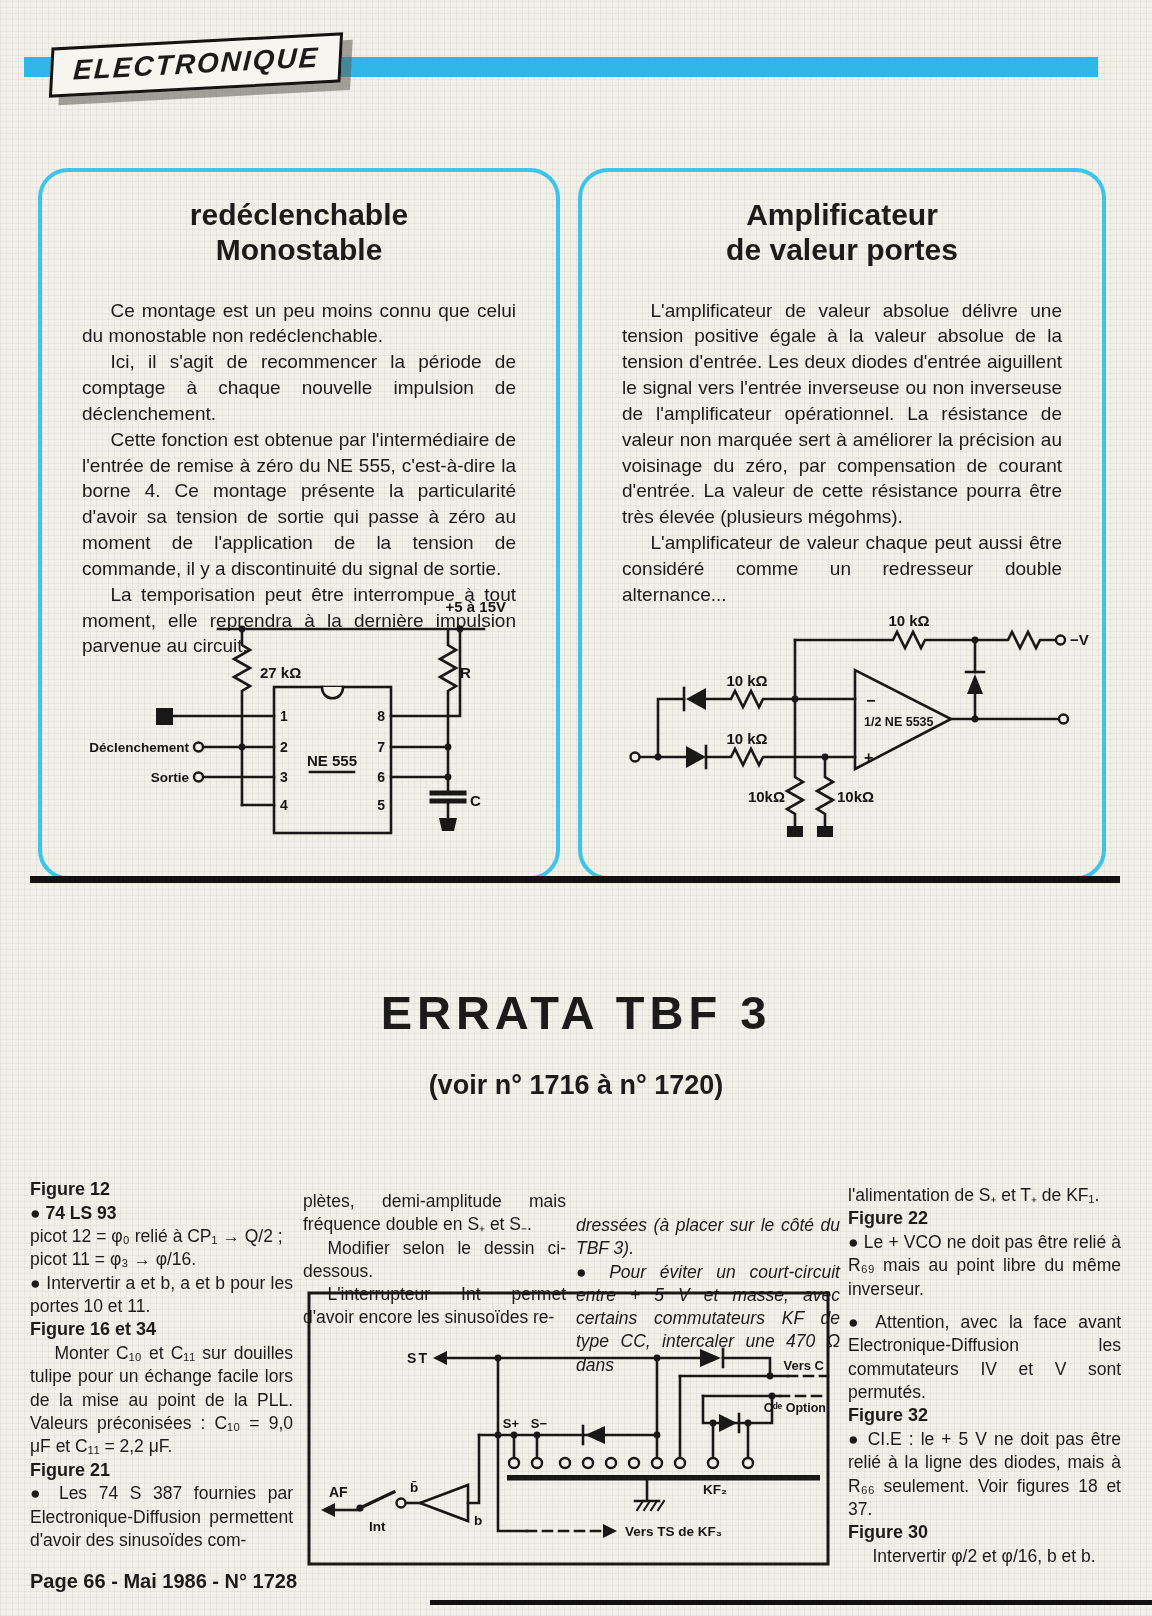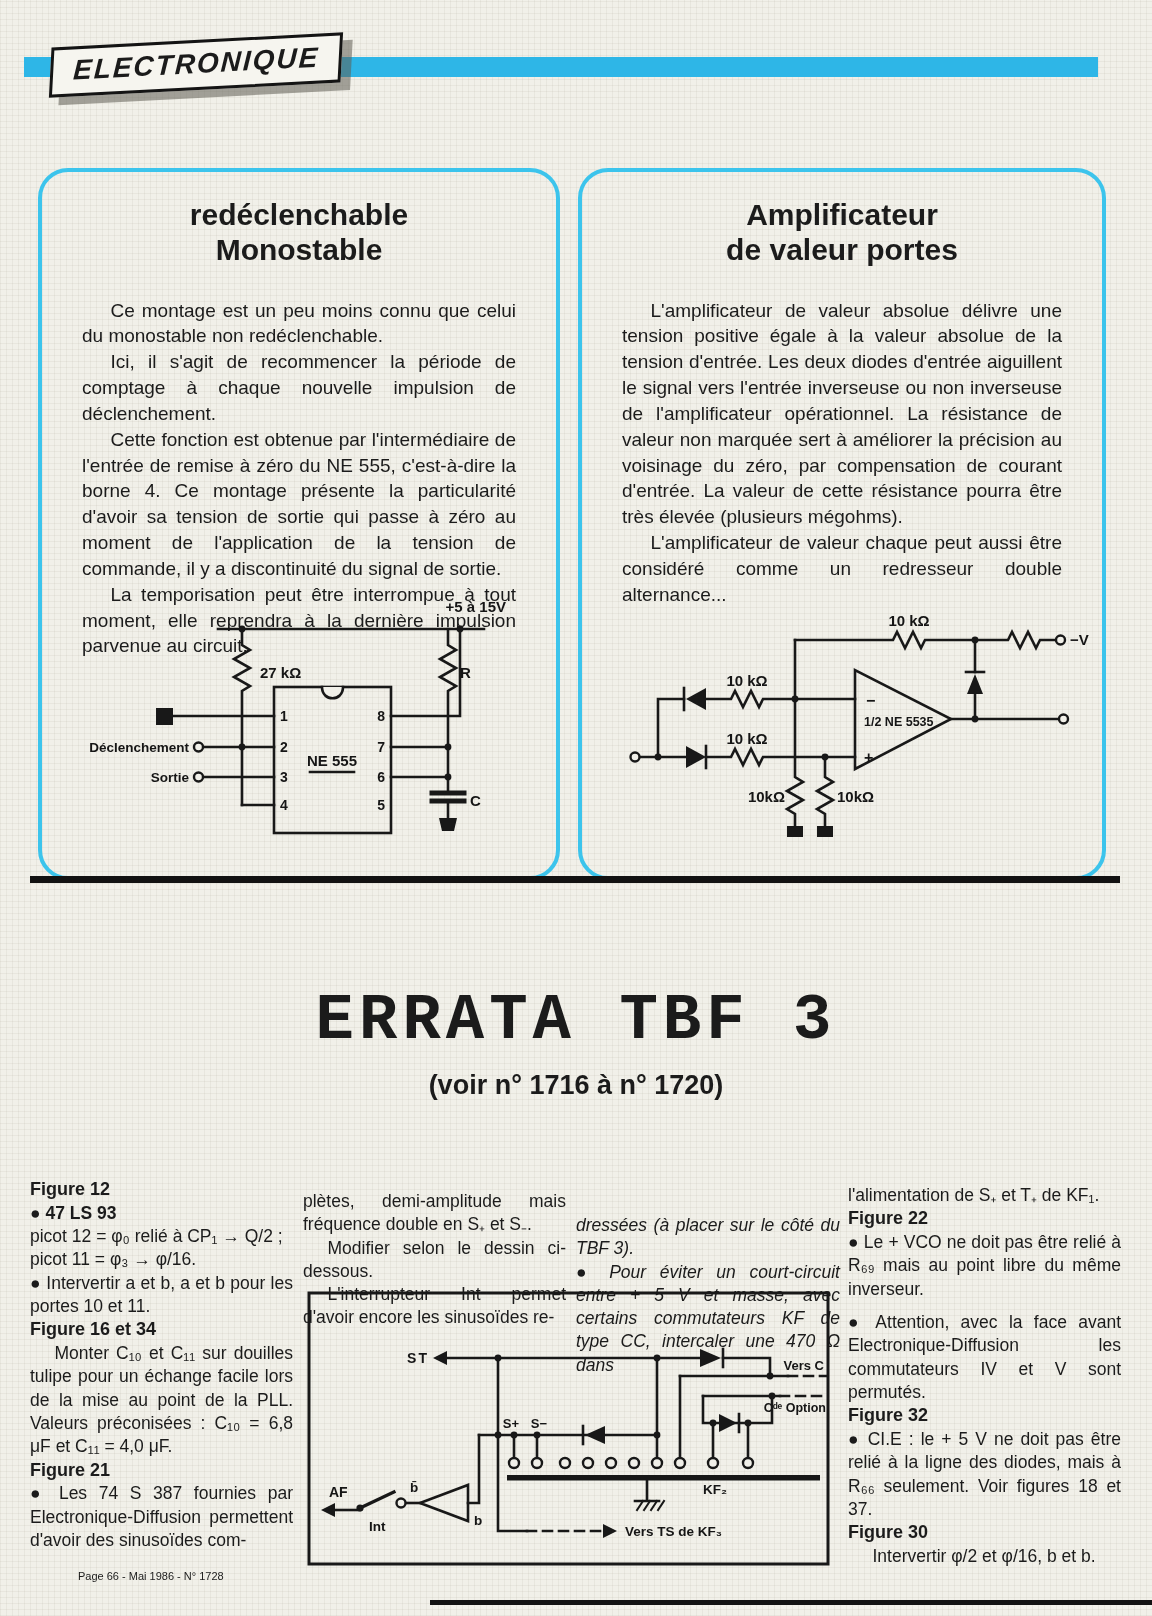--- a/index.html
+++ b/index.html
@@ -23,36 +23,36 @@
   .box-right{left:578px;width:520px;}
   .box h2{margin:26px 10px 0;text-align:center;font-size:30px;line-height:1.16;font-weight:bold;}
   .box h2 span{display:block;}
   .body{margin:30px 40px 0;font-size:19px;line-height:1.36;text-align:justify;}
   .body p{margin:0;text-indent:1.5em;}
   .circ{position:absolute;}
   .left-circuit{left:4px;top:418px;}
   .right-circuit{left:26px;top:430px;}
   .rule{position:absolute;left:30px;top:876px;width:1090px;height:7px;background:#121212;}
   .errata-title{position:absolute;left:0;top:985px;width:100%;margin:0;text-align:center;
-    font-size:64px;font-weight:800;letter-spacing:5px;font-family:Liberation Mono, monospace;}
+    font-size:47px;font-weight:800;letter-spacing:5px;}
   .errata-sub{position:absolute;left:0;top:1070px;width:100%;margin:0;text-align:center;
     font-size:27px;font-weight:bold;}
   .col{position:absolute;font-size:17.5px;line-height:1.33;text-align:justify;}
   .col p{margin:0;}
   .col .ind{text-indent:1.4em;}
   .col .gap{margin-top:10px;}
   .fig-head{font-weight:bold;font-size:18px;margin:16px 0 2px;text-align:left;}
   .fig-head.first{margin-top:0;}
   .bold-line{font-weight:bold;}
   .col1{left:30px;top:1178px;width:263px;}
   .col2{left:303px;top:1190px;width:263px;}
   .col3{left:576px;top:1214px;width:264px;font-style:italic;}
   .col4{left:848px;top:1184px;width:273px;}
   .diagram{position:absolute;left:307px;top:1291px;}
-  .footer{position:absolute;left:30px;top:1570px;font-size:11px;font-weight:normal;margin-left:48px;}
+  .footer{position:absolute;left:30px;top:1570px;font-size:20px;font-weight:bold;}
   .bottom-line{position:absolute;left:430px;top:1600px;width:722px;height:5px;background:#121212;}
   svg text{font-family:"Liberation Sans", sans-serif;font-weight:bold;fill:#151515;}
 </style>
 </head>
 <body>
 
 <div class="page">
 
   <div class="stripe"></div>
   <div class="logo">
@@ -172,26 +172,26 @@
     </svg>
   </section>
 
   <div class="rule"></div>
 
   <h1 class="errata-title">ERRATA TBF 3</h1>
   <p class="errata-sub">(voir n° 1716 à n° 1720)</p>
 
   <div class="col col1">
     <p class="fig-head first">Figure 12</p>
-    <p class="bold-line">● 47 LS 93</p>
+    <p class="bold-line">● 74 LS 93</p>
     <p>picot 12 = φ₀ relié à CP₁ → Q/2 ;</p>
     <p>picot 11 = φ₃ → φ/16.</p>
     <p>● Intervertir a et b, a et b pour les portes 10 et 11.</p>
     <p class="fig-head">Figure 16 et 34</p>
-    <p class="ind">Monter C₁₀ et C₁₁ sur douilles tulipe pour un échange facile lors de la mise au point de la PLL. Valeurs préconisées : C₁₀ = 6,8 μF et C₁₁ = 4,0 μF.</p>
+    <p class="ind">Monter C₁₀ et C₁₁ sur douilles tulipe pour un échange facile lors de la mise au point de la PLL. Valeurs préconisées : C₁₀ = 9,0 μF et C₁₁ = 2,2 μF.</p>
     <p class="fig-head">Figure 21</p>
     <p>● Les 74 S 387 fournies par Electronique-Diffusion permettent d'avoir des sinusoïdes com-</p>
   </div>
 
   <div class="col col2">
     <p>plètes, demi-amplitude mais fréquence double en S₊ et S₋.</p>
     <p class="ind">Modifier selon le dessin ci-dessous.</p>
     <p class="ind">L'interrupteur Int permet d'avoir encore les sinusoïdes re-</p>
   </div>
 

